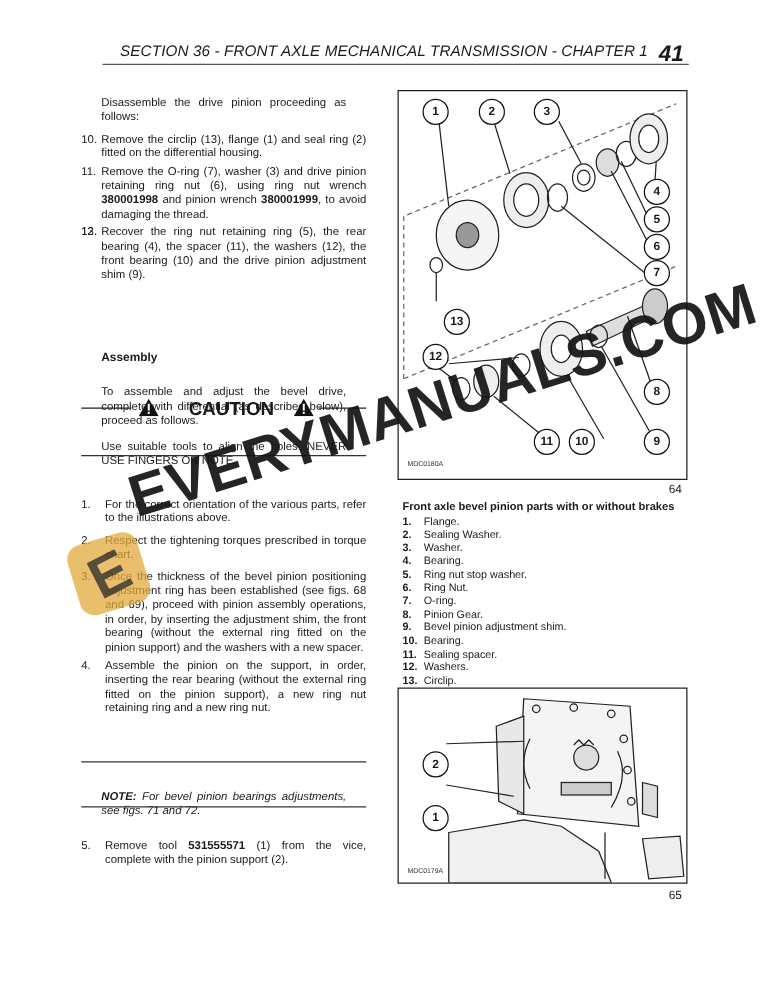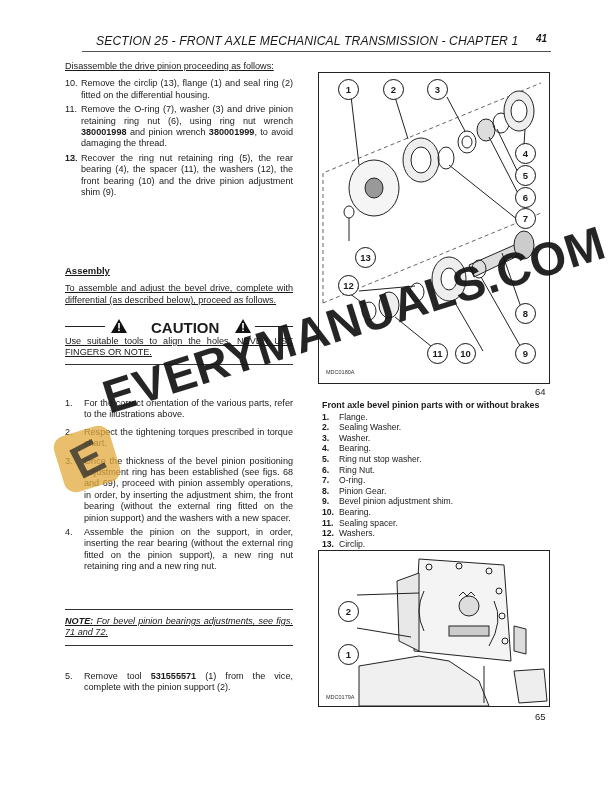--- a/index.html
+++ b/index.html
@@ -1,24 +1,24 @@
 <!DOCTYPE html>
 <html><head>
 <meta charset="utf-8">
 <style>
   html, body { margin:0; padding:0; background:#ffffff; }
   body { width:612px; height:792px; position:relative; overflow:hidden;
          font-family:"Liberation Sans", sans-serif; color:#1a1a1a; }
   .header { position:absolute; left:82px; top:33px; width:469px; height:18px;
             border-bottom:1.3px solid #555; }
   .header .title { position:absolute; left:14px; top:1px; font-size:12.2px; font-style:italic; letter-spacing:0.1px; }
-  .header .pnum { position:absolute; right:4px; top:0px; font-size:10px; font-style:italic; font-weight:bold; }
+  .header .pnum { position:absolute; right:4px; top:0px; font-size:18px; font-style:italic; font-weight:bold; }
 
   .lcol { position:absolute; left:65px; width:228px; font-size:9.1px; line-height:11.4px; }
-  .lcol p { margin:0; text-align:justify;text-decoration:underline; }
+  .lcol p { margin:16px; text-align:justify; }
   .step { position:relative; padding-left:16px; text-align:justify; margin-bottom:3px; }
   .step .n { position:absolute; left:0; top:0; }
   .step2 { position:relative; padding-left:19px; text-align:justify; }
   .step2 .n { position:absolute; left:0; top:0; }
   .hr { position:absolute; left:65px; width:228px; border-top:1.2px solid #333; }
   b { font-weight:bold; }
 
   .caution-row { position:absolute; left:65px; top:318px; width:228px; height:16px; }
   .caution-row .line { position:absolute; top:8px; height:0; border-top:1px solid #222; }
   .caution-row .label { position:absolute; left:86px; top:1px; font-weight:bold; font-size:15px; }
@@ -38,21 +38,21 @@
 
   .wm { position:absolute; left:96px; top:372px; font-size:47px; font-weight:bold; color:rgba(20,20,20,0.93);
         transform:rotate(-17.5deg); transform-origin:left top; letter-spacing:0.5px; white-space:nowrap; }
   .wm-logo { position:absolute; left:58px; top:430px; width:58px; height:58px; border-radius:12px;
              background:rgba(226,170,60,0.75); transform:rotate(-17deg); }
 </style>
 </head>
 <body>
 
 <div class="header">
-  <span class="title">SECTION 25 - FRONT AXLE MECHANICAL TRANSMISSION - CHAPTER 1</span>
+  <span class="title">SECTION 36 - FRONT AXLE MECHANICAL TRANSMISSION - CHAPTER 1</span>
   <span class="pnum">41</span>
 </div>
 
 <div class="lcol" style="top:61px;">
   <p style="margin-bottom:6px;">Disassemble the drive pinion proceeding as follows:</p>
   <div class="step">
     <span class="n">10.</span>
     <span>Remove the circlip (13), flange (1) and seal ring (2) fitted on the differential housing.</span>
   </div>
   <div class="step">

